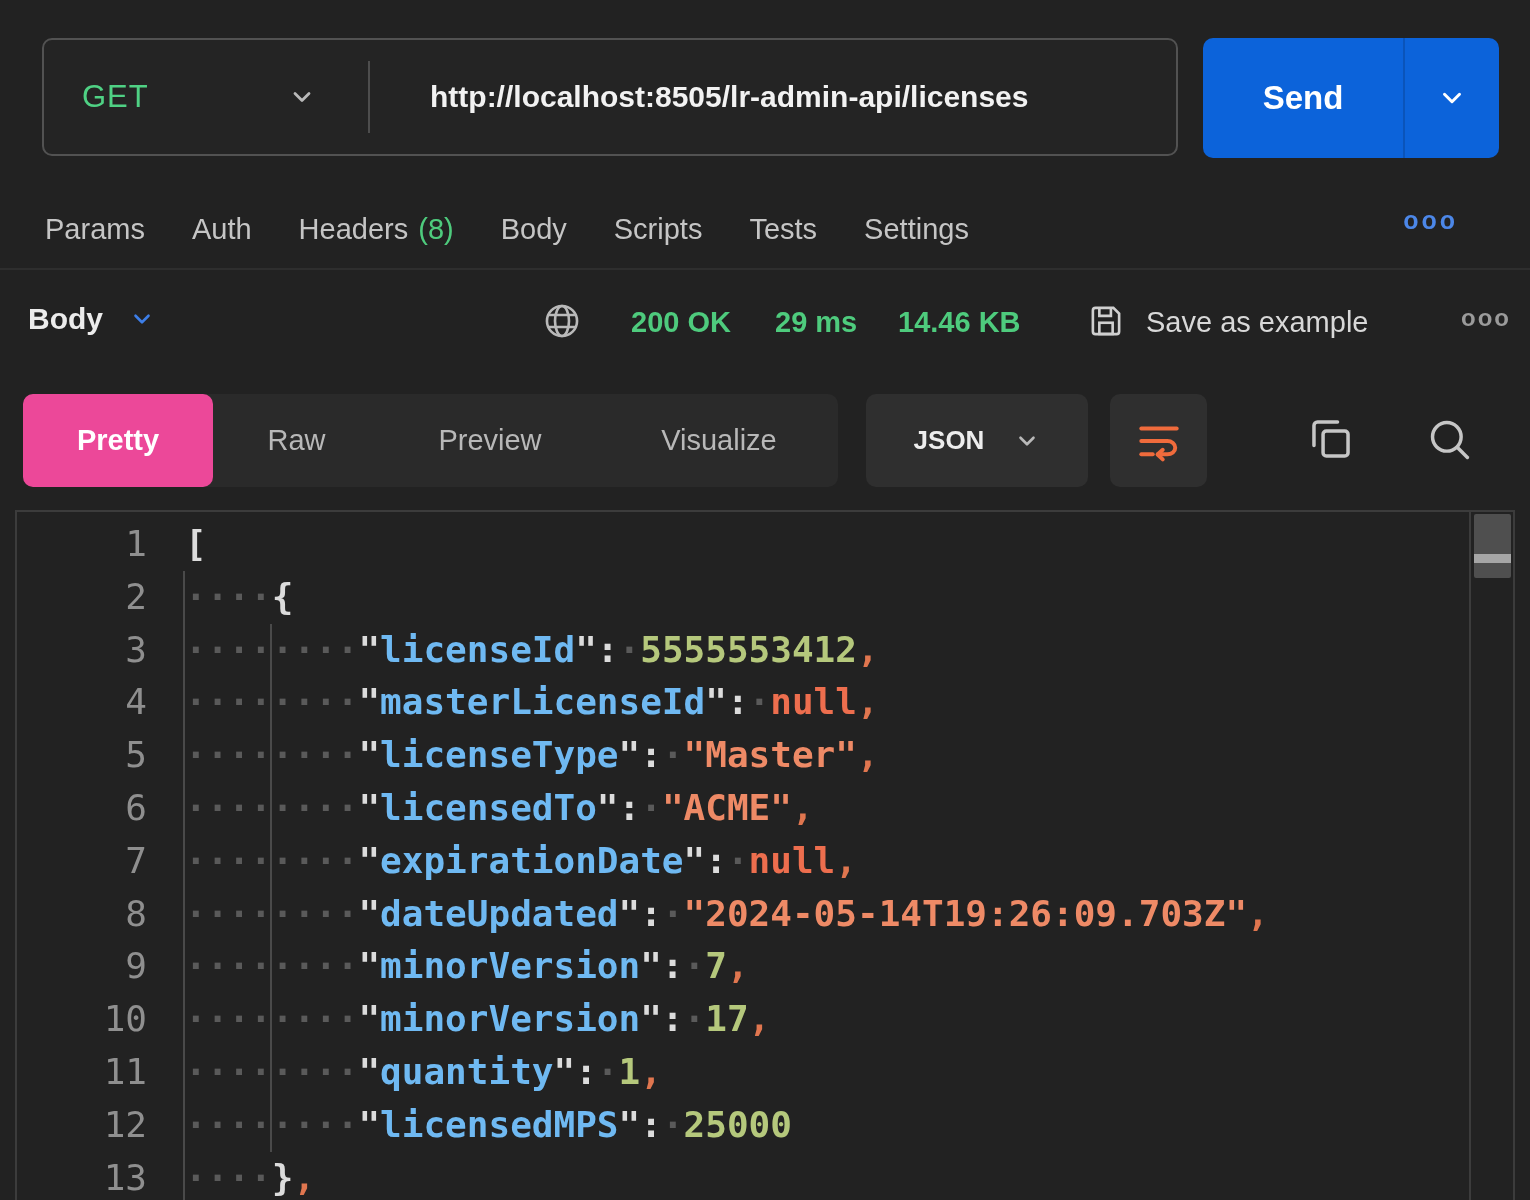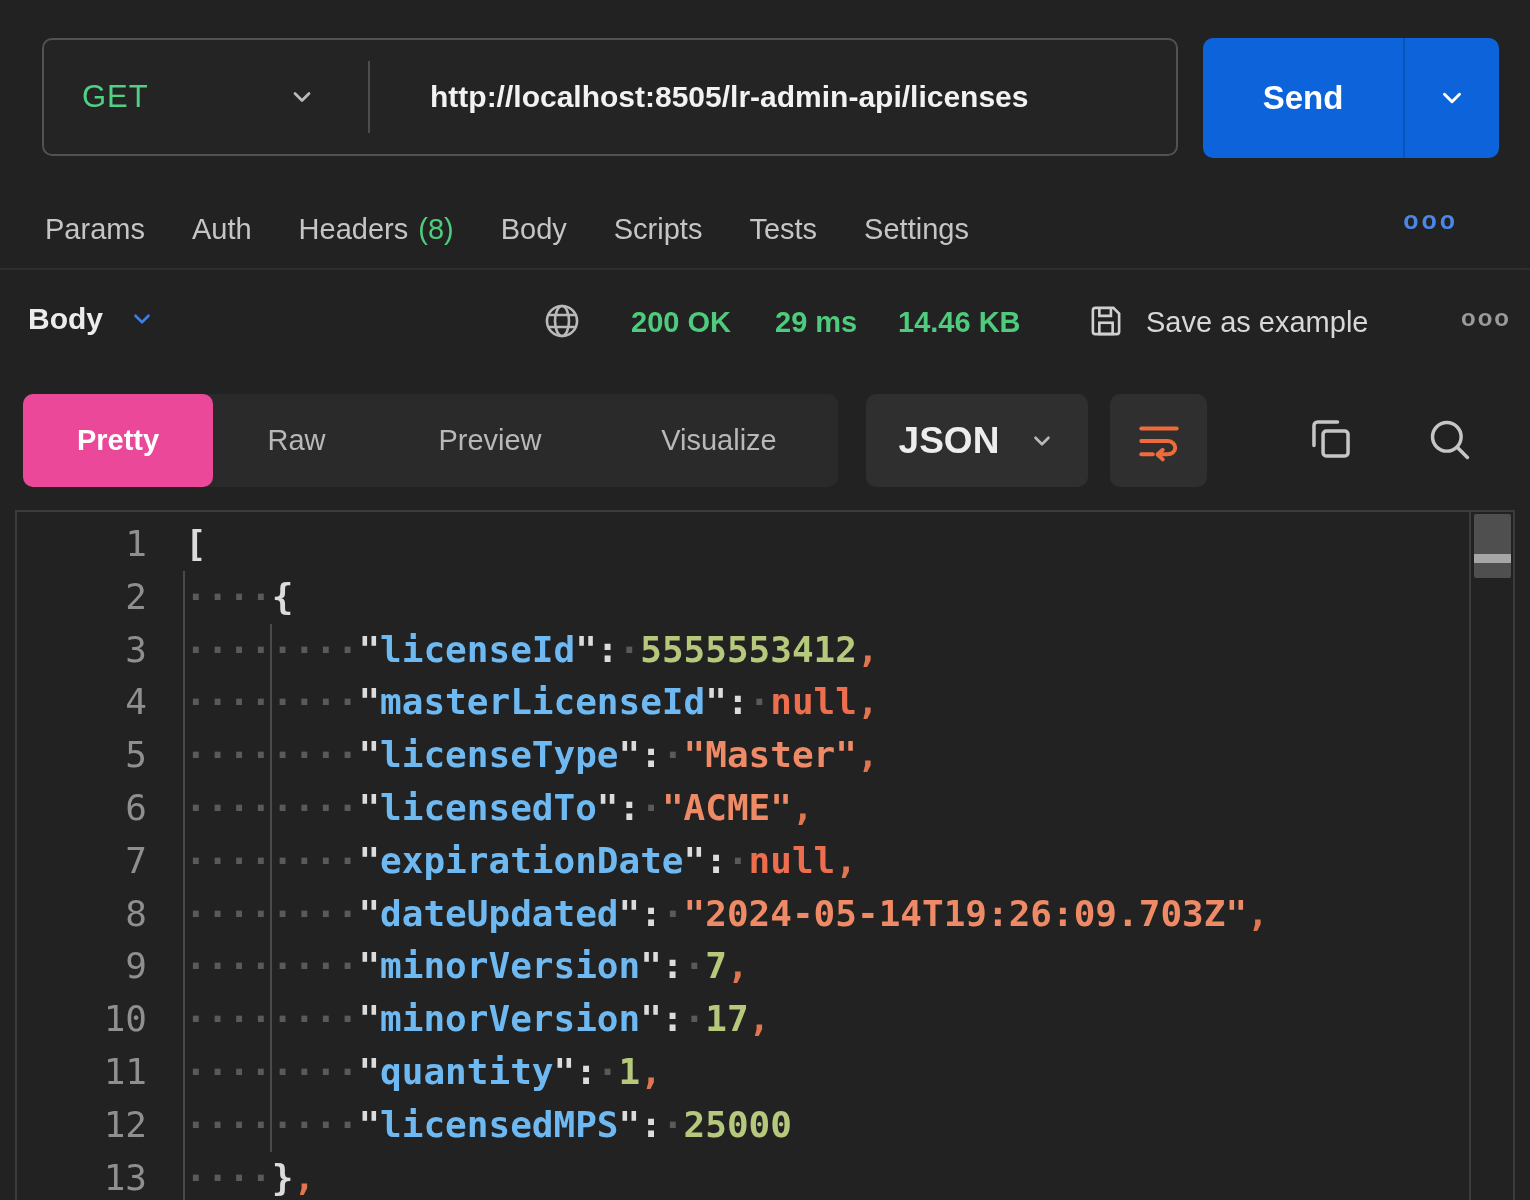--- a/index.html
+++ b/index.html
@@ -50,21 +50,21 @@
   .save-label{left:1146px;top:24px;font-size:29px;color:#d8d8d8;cursor:pointer;}
   .resp-more{left:1461px;top:22px;color:#9b9b9b;font-weight:bold;font-size:24px;letter-spacing:2px;cursor:pointer;}
   
   #view-group{position:absolute;left:23px;top:394px;width:815px;height:93px;
     background:#2a2a2a;border-radius:10px;display:flex;align-items:stretch;}
   .vtab{display:flex;align-items:center;justify-content:center;font-size:29px;
     color:#b8b8b8;cursor:pointer;}
   .vtab.active{background:#ec4899;border-radius:10px;color:#ffffff;font-weight:bold;}
   #json-pill{position:absolute;left:866px;top:394px;width:222px;height:93px;background:#2f2f2f;
     border-radius:10px;display:flex;align-items:center;justify-content:center;gap:30px;cursor:pointer;}
-  #json-pill .lang{font-size:37px;font-weight:bold;color:#ededed;}
+  #json-pill .lang{font-size:26px;font-weight:bold;color:#ededed;}
   #wrap-btn{position:absolute;left:1110px;top:394px;width:97px;height:93px;background:#2f2f2f;
     border-radius:10px;display:flex;align-items:center;justify-content:center;cursor:pointer;}
   #copy-btn{position:absolute;left:1298px;top:406px;width:66px;height:66px;display:flex;
     align-items:center;justify-content:center;cursor:pointer;}
   #search-btn{position:absolute;left:1416px;top:406px;width:66px;height:66px;display:flex;
     align-items:center;justify-content:center;cursor:pointer;}
   
   #code-panel{position:absolute;left:15px;top:510px;width:1500px;height:692px;
     border:2px solid #3c3c3c;border-bottom:none;box-sizing:border-box;overflow:hidden;}
   #code-lines{position:absolute;left:0;top:6px;right:46px;

